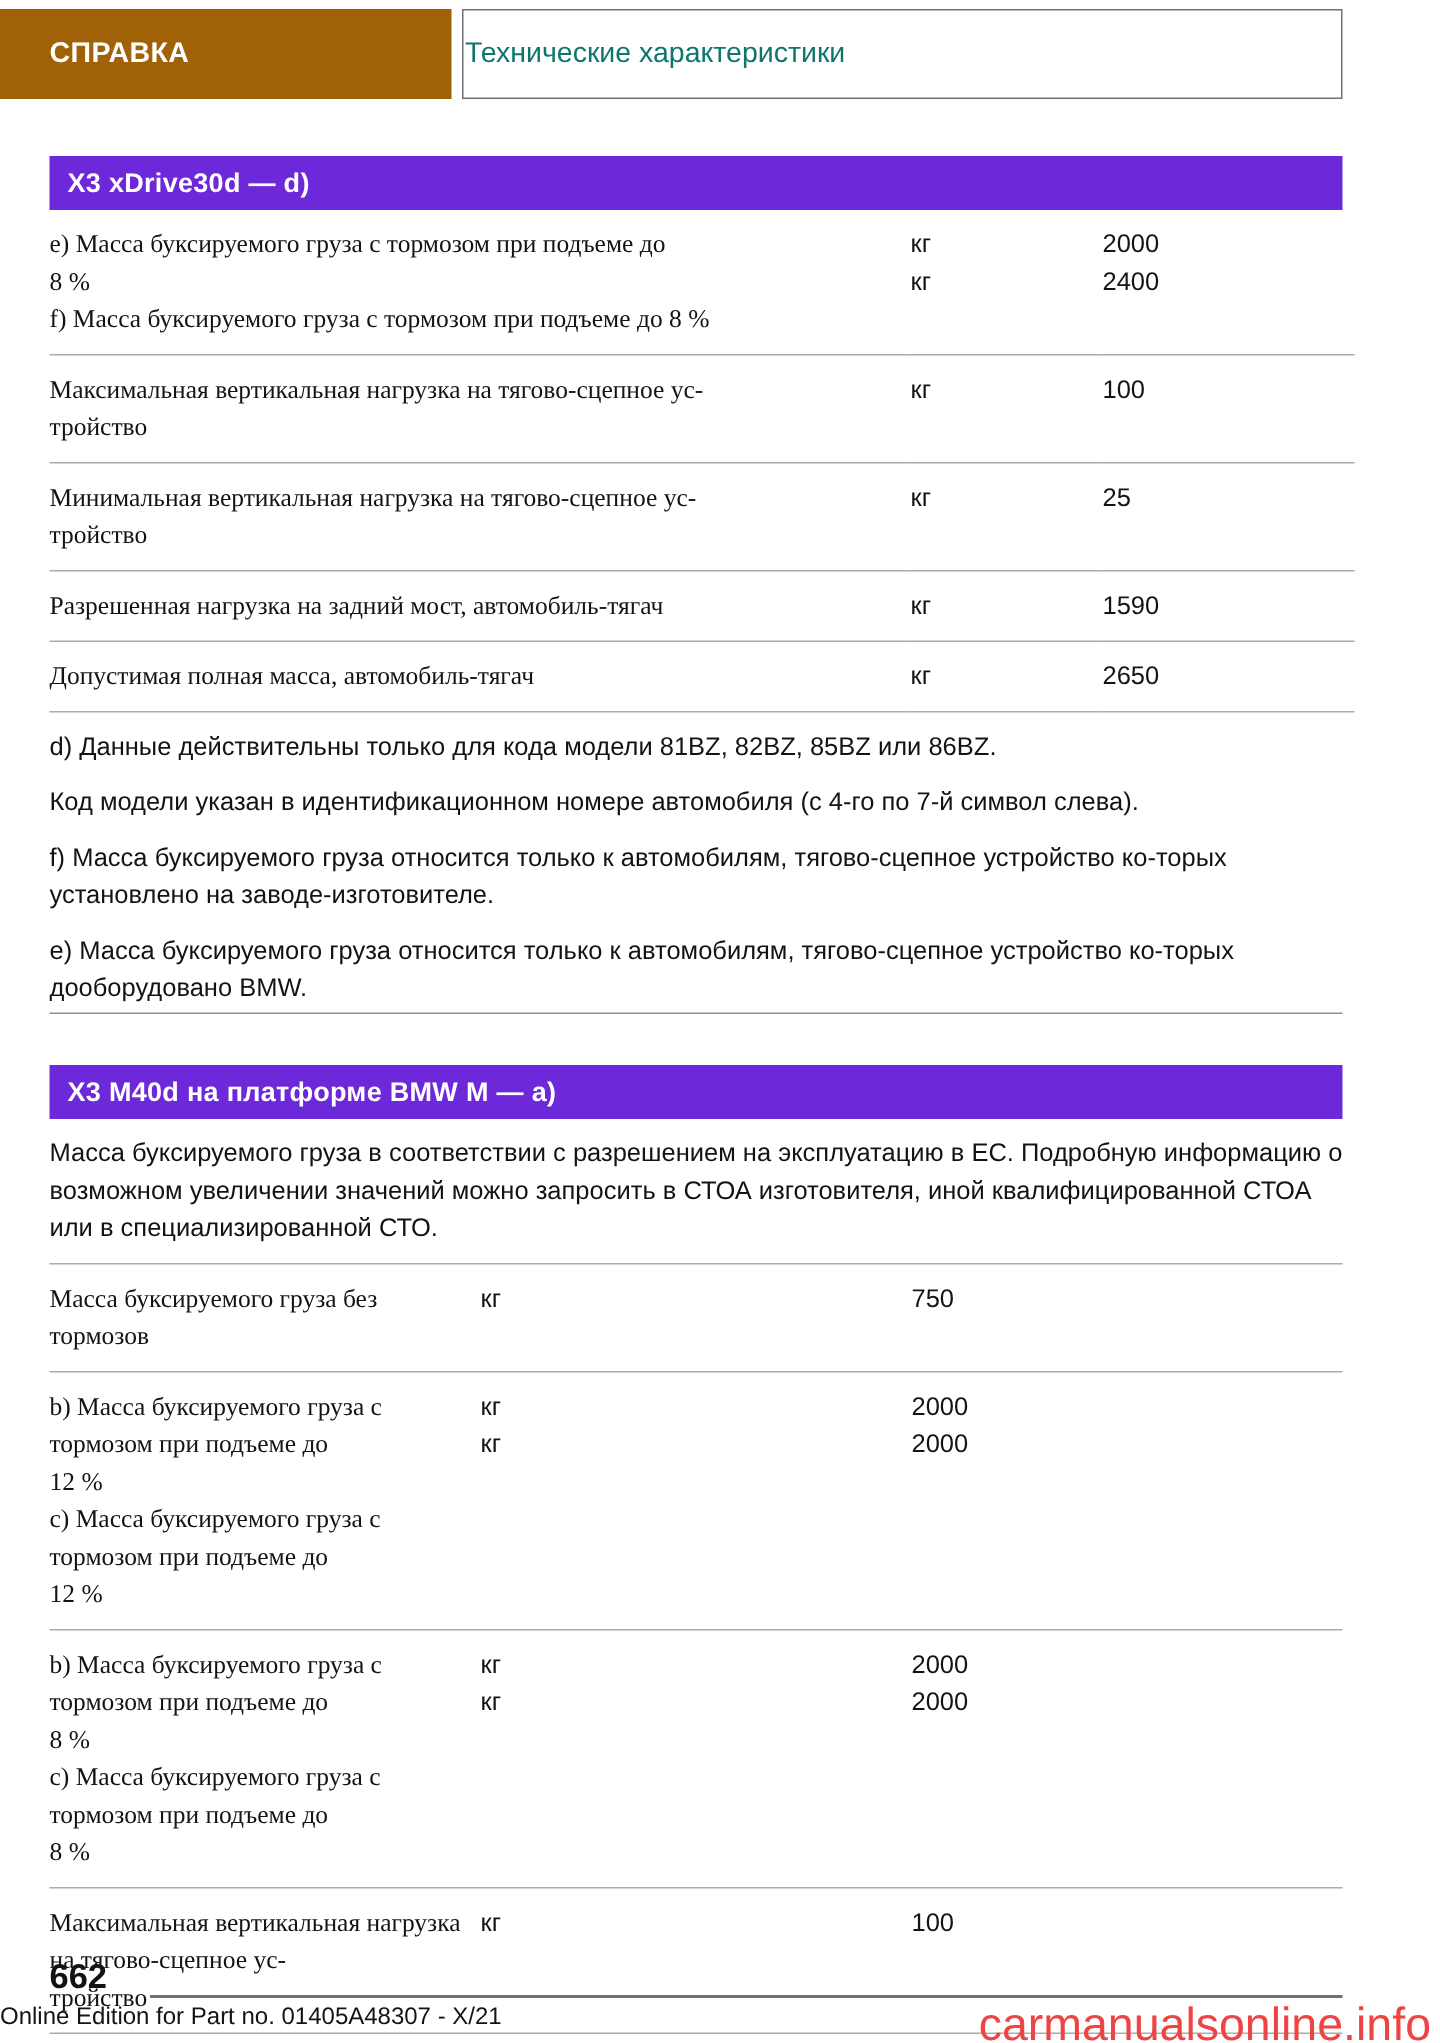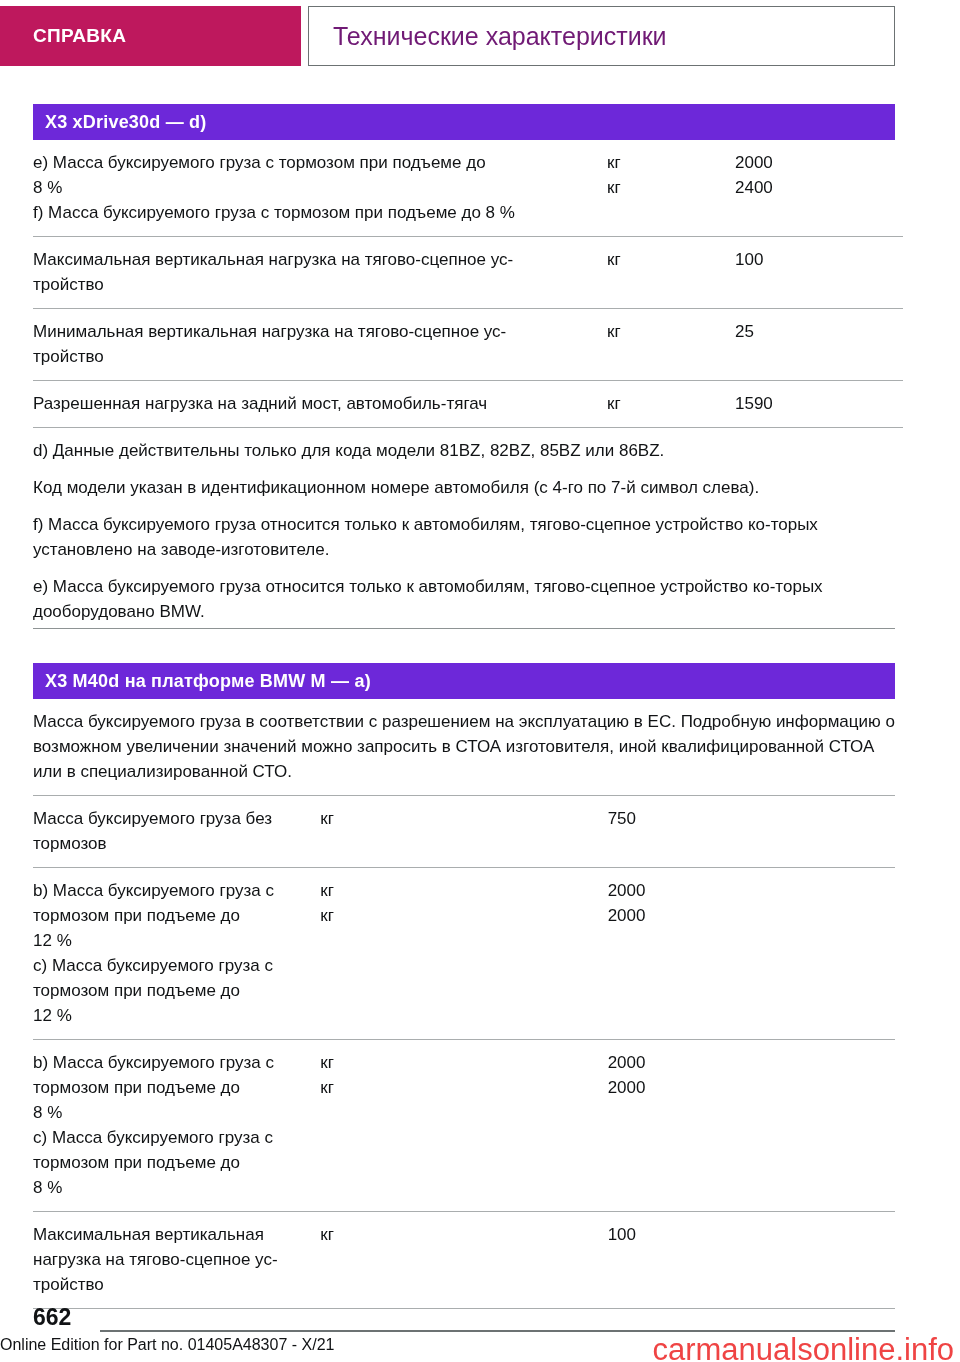--- a/index.html
+++ b/index.html
@@ -23,21 +23,21 @@
     top: 6px;
     width: 960px;
     height: 62px;
   }
   .header-tab-dark {
     position: absolute;
     left: 0;
     top: 0;
     width: 301px;
     height: 60px;
-    background: #be185d;
+    background: #a16207;
     box-sizing: border-box;
   }
   .header-tab-dark .tab-label {
     position: absolute;
     left: 33px;
     top: 50%;
     transform: translateY(-50%);
     color: #ffffff;
     font-size: 19px;
     font-weight: bold;
@@ -49,25 +49,25 @@
     left: 308px;
     top: 0;
     width: 587px;
     height: 60px;
     background: #ffffff;
     border: 1.5px solid #6c7273;
     box-sizing: border-box;
   }
   .header-tab-light .tab-label {
     position: absolute;
-    left: 24px;
+    left: 1px;
     top: 50%;
     transform: translateY(-50%);
-    color: #701a75;
-    font-size: 25px;
+    color: #0f766e;
+    font-size: 19px;
     white-space: nowrap;
   }
 
   
   .sheet {
     position: absolute;
     left: 33px;
     top: 104px;
     width: 862px;
   }
@@ -92,21 +92,21 @@
   .spec-table tr {
     border-bottom: 1px solid #a9adae;
   }
   .spec-table td {
     vertical-align: top;
     font-size: 17px;
     line-height: 25px;
     padding: 10px 0 11px 0;
     color: #111315;
   }
-  td.col-label { width: 566px; padding-right: 8px; }
+  td.col-label { width: 566px; padding-right: 8px; font-family: Liberation Serif, serif; }
   td.col-unit  { width: 128px; }
   td.col-value { width: 168px; }
 
   .unit-line,
   .value-line {
     display: block;
     min-height: 25px;
   }
 
   .intro-cell {
@@ -242,20 +242,31 @@
           <span class="unit-line">Разрешенная нагрузка на задний мост, автомобиль-тягач</span>
         </td>
         <td class="col-unit">
           <span class="unit-line">кг</span>
         </td>
         <td class="col-value">
           <span class="value-line">1590</span>
         </td>
       </tr>
 
+      <tr>
+        <td class="col-label">
+          <span class="unit-line">Допустимая полная масса, автомобиль-тягач</span>
+        </td>
+        <td class="col-unit">
+          <span class="unit-line">кг</span>
+        </td>
+        <td class="col-value">
+          <span class="value-line">2650</span>
+        </td>
+      </tr>
     </tbody>
   </table>
 
   <div class="footnotes">
     <p>d) Данные действительны только для кода модели 81BZ, 82BZ, 85BZ или 86BZ.</p>
     <p>Код модели указан в идентификационном номере автомобиля (с 4-го по 7-й символ слева).</p>
     <p>f) Масса буксируемого груза относится только к автомобилям, тягово-сцепное устройство ко-торых установлено на заводе-изготовителе.</p>
     <p>e) Масса буксируемого груза относится только к автомобилям, тягово-сцепное устройство ко-торых дооборудовано BMW.</p>
   </div>
 

